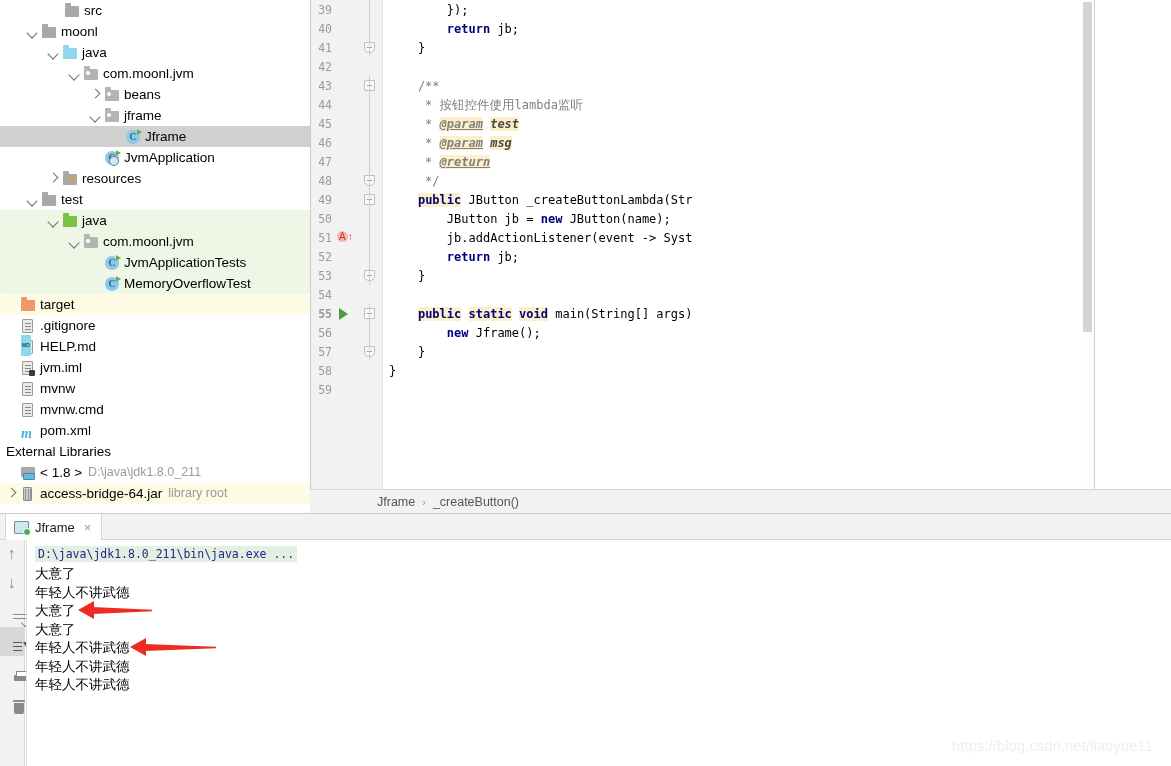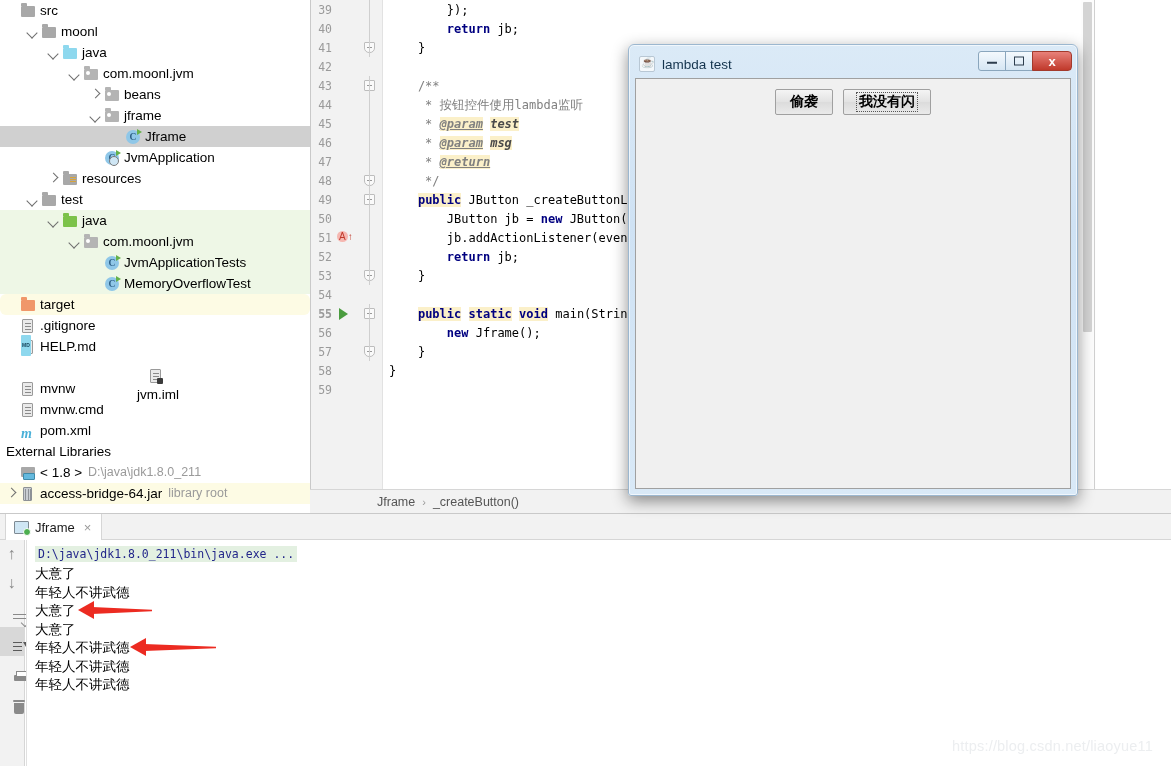--- a/index.html
+++ b/index.html
@@ -236,21 +236,21 @@
     font-family:"Liberation Sans",sans-serif;
   }
   .swing-btn .focus-ring{border:1px dotted #555;padding:0 2px;}
 </style>
 </head>
 <body>
 
 <div id="root">
 
   <div id="project-tree">
-      <div class="tree-row" style="padding-left: 6px;">
+      <div class="tree-row" style="padding-left: 6px; margin-left: 44px;">
         <span class="tw"></span>
         <span class="ico">
           <span class="fld gray"></span>
         </span>
         <span class="lbl plain">src</span>
       </div>
       <div class="tree-row" style="padding-left: 27px;">
         <span class="tw down"></span>
         <span class="ico">
           <span class="fld gray"></span>
@@ -355,21 +355,21 @@
         </span>
         <span class="lbl plain">.gitignore</span>
       </div>
       <div class="tree-row" style="padding-left: 6px;">
         <span class="tw"></span>
         <span class="ico">
           <span class="doc md"></span>
         </span>
         <span class="lbl plain">HELP.md</span>
       </div>
-      <div class="tree-row" style="padding-left: 6px; flex-direction: column;">
+      <div class="tree-row" style="padding-left: 6px;">
         <span class="tw"></span>
         <span class="ico">
           <span class="doc iml"></span>
         </span>
         <span class="lbl plain">jvm.iml</span>
       </div>
       <div class="tree-row" style="padding-left: 6px;">
         <span class="tw"></span>
         <span class="ico">
           <span class="doc"></span>
@@ -535,47 +535,20 @@
           <div class="outline">大意了</div>
           <div class="outline">年轻人不讲武德</div>
           <div class="outline">年轻人不讲武德</div>
           <div class="outline">年轻人不讲武德</div>
         </div>
       </div>
   </div>
 
   <div id="watermark">https://blog.csdn.net/liaoyue11</div>
 
-  <div id="lambda-dialog">
-    <div id="dlg-titlebar">
-      <span class="java-ico"></span>
-      <span id="dlg-title">lambda test</span>
-      <div id="dlg-btns">
-        <div class="wbtn">
-          <span class="mini-glyph"></span>
-        </div>
-        <div class="wbtn">
-          <span class="max-glyph"></span>
-        </div>
-        <div class="wbtn close">
-          <span class="g">x</span>
-        </div>
-      </div>
-    </div>
-    <div id="dlg-content">
-      <div id="dlg-buttons">
-          <div class="swing-btn">
-            <span>偷袭</span>
-          </div>
-          <div class="swing-btn">
-            <span class="focus-ring">我没有闪</span>
-          </div>
-        </div>
-    </div>
-  </div>
 
 <div class="red-arrow" style="position: absolute; left: 78px; top: 610px; width: 76px;">
       <span class="head"></span>
       <span class="shaft" style="width:60px; clip-path: polygon(0 0, 100% 38%, 100% 62%, 0 100%);"></span>
     </div>
     <div class="red-arrow" style="position: absolute; left: 130px; top: 647px; width: 88px;">
       <span class="head"></span>
       <span class="shaft" style="width:72px; clip-path: polygon(0 0, 100% 38%, 100% 62%, 0 100%);"></span>
     </div>
   </div>

